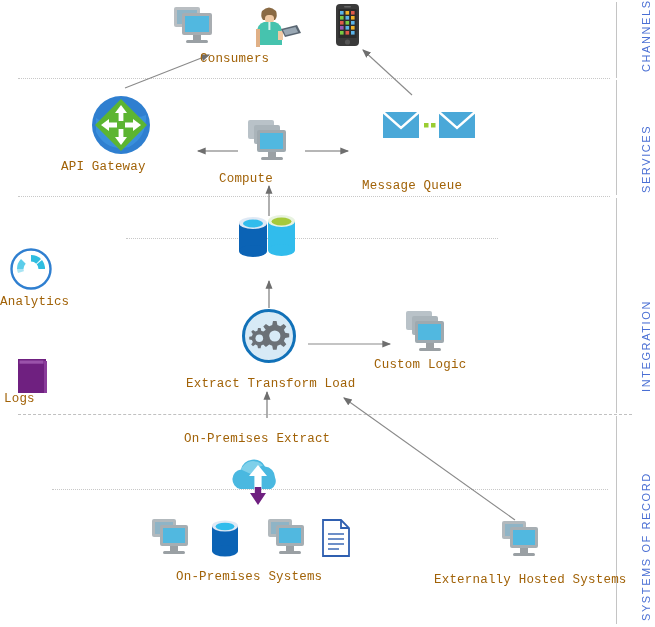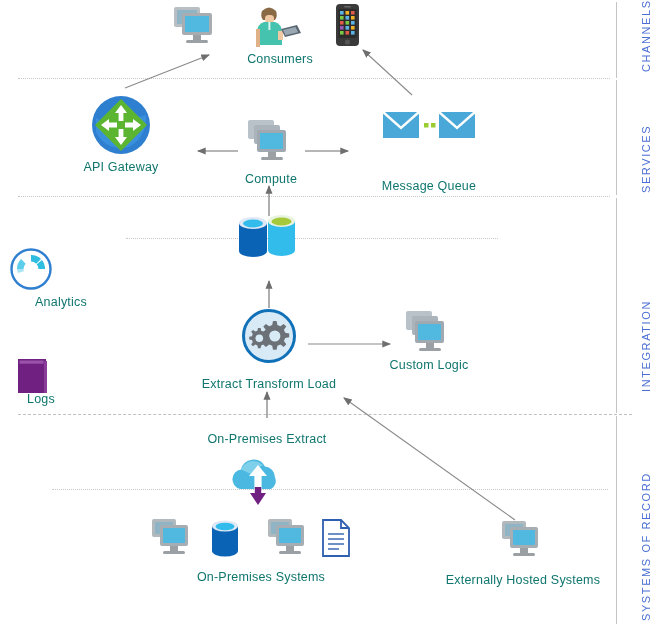--- a/index.html
+++ b/index.html
@@ -12,25 +12,25 @@
   }
   #canvas {
     position: relative;
     width: 655px;
     height: 627px;
     background: #ffffff;
     overflow: hidden;
   }
   .label {
     position: absolute;
-    color: #0f766e;
+    color: #a16207;
     font-size: 12.5px;
-    font-family: Liberation Sans, sans-serif;
+    font-family: Liberation Mono, monospace;
     white-space: nowrap;
-    text-align: center;
+    text-align: left;
     letter-spacing: 0.2px;
   }
   .band-label {
     position: absolute;
     color: #4a6fd4;
     font-size: 11px;
     letter-spacing: 1.6px;
     white-space: nowrap;
     transform-origin: 0 0;
     font-family: "Liberation Sans", sans-serif;
@@ -221,30 +221,30 @@
       <circle cx="21" cy="21" r="19.5" fill="#ffffff" stroke="#2f7fd0" stroke-width="2.4"></circle>
       <g>
         <path d="M21,21 L21,7 A14,14 0 0,1 31,11 Z" fill="#2fbde0"></path>
         <path d="M21,21 L32,12 A14,14 0 0,1 35,21 Z" fill="#2fbde0"></path>
         <path d="M21,21 L7,21 A14,14 0 0,1 11,11 Z" fill="#5ccdea"></path>
         <path d="M21,21 L8,25 A14,14 0 0,1 7,21 Z" fill="#a8e4f3"></path>
       </g>
       <circle cx="21" cy="21" r="7.5" fill="#ffffff"></circle>
     </svg>
   </div>
-  <div class="label" style="left:0px; top:295px; width:66px;margin-left:28px;">Analytics</div>
+  <div class="label" style="left:0px; top:295px; width:66px;">Analytics</div>
 
   <div class="node" style="left:14px; top:357px;">
     <svg width="38" height="40" viewBox="0 0 38 40">
       <rect x="4" y="2" width="28" height="34" fill="#6f2080"></rect>
       <rect x="30" y="4" width="3" height="32" fill="#8a3c9a"></rect>
       <rect x="5.5" y="3.5" width="24" height="3.2" fill="#9a52aa"></rect>
     </svg>
   </div>
-  <div class="label" style="left:12px; top:392px; width:58px;">Logs</div>
+  <div class="label" style="left:4px; top:392px; width:58px;">Logs</div>
 
   <div class="node" style="left:241px; top:308px;">
     <svg width="56" height="56" viewBox="0 0 56 56">
       <circle cx="28" cy="28" r="25.5" fill="#d7eaf6" stroke="#1171b8" stroke-width="3"></circle>
       <g fill="#6b7177">
         <path d="M32,13 l3.6,0 l0.8,4 l3,1.3 l3.3,-2.4 l2.6,2.6 l-2.4,3.3 l1.3,3 l4,0.8 l0,3.6 l-4,0.8 l-1.3,3 l2.4,3.3 l-2.6,2.6 l-3.3,-2.4 l-3,1.3 l-0.8,4 l-3.6,0 l-0.8,-4 l-3,-1.3 l-3.3,2.4 l-2.6,-2.6 l2.4,-3.3 l-1.3,-3 l-4,-0.8 l0,-3.6 l4,-0.8 l1.3,-3 l-2.4,-3.3 l2.6,-2.6 l3.3,2.4 l3,-1.3 z"></path>
       </g>
       <circle cx="33.8" cy="28" r="5.6" fill="#d7eaf6"></circle>
       <g fill="#6b7177">
         <path d="M17,20 l2.6,0 l0.6,2.7 l2.1,0.9 l2.3,-1.6 l1.8,1.8 l-1.6,2.3 l0.9,2.1 l2.7,0.6 l0,2.6 l-2.7,0.6 l-0.9,2.1 l1.6,2.3 l-1.8,1.8 l-2.3,-1.6 l-2.1,0.9 l-0.6,2.7 l-2.6,0 l-0.6,-2.7 l-2.1,-0.9 l-2.3,1.6 l-1.8,-1.8 l1.6,-2.3 l-0.9,-2.1 l-2.7,-0.6 l0,-2.6 l2.7,-0.6 l0.9,-2.1 l-1.6,-2.3 l1.8,-1.8 l2.3,1.6 l2.1,-0.9 z"></path>

